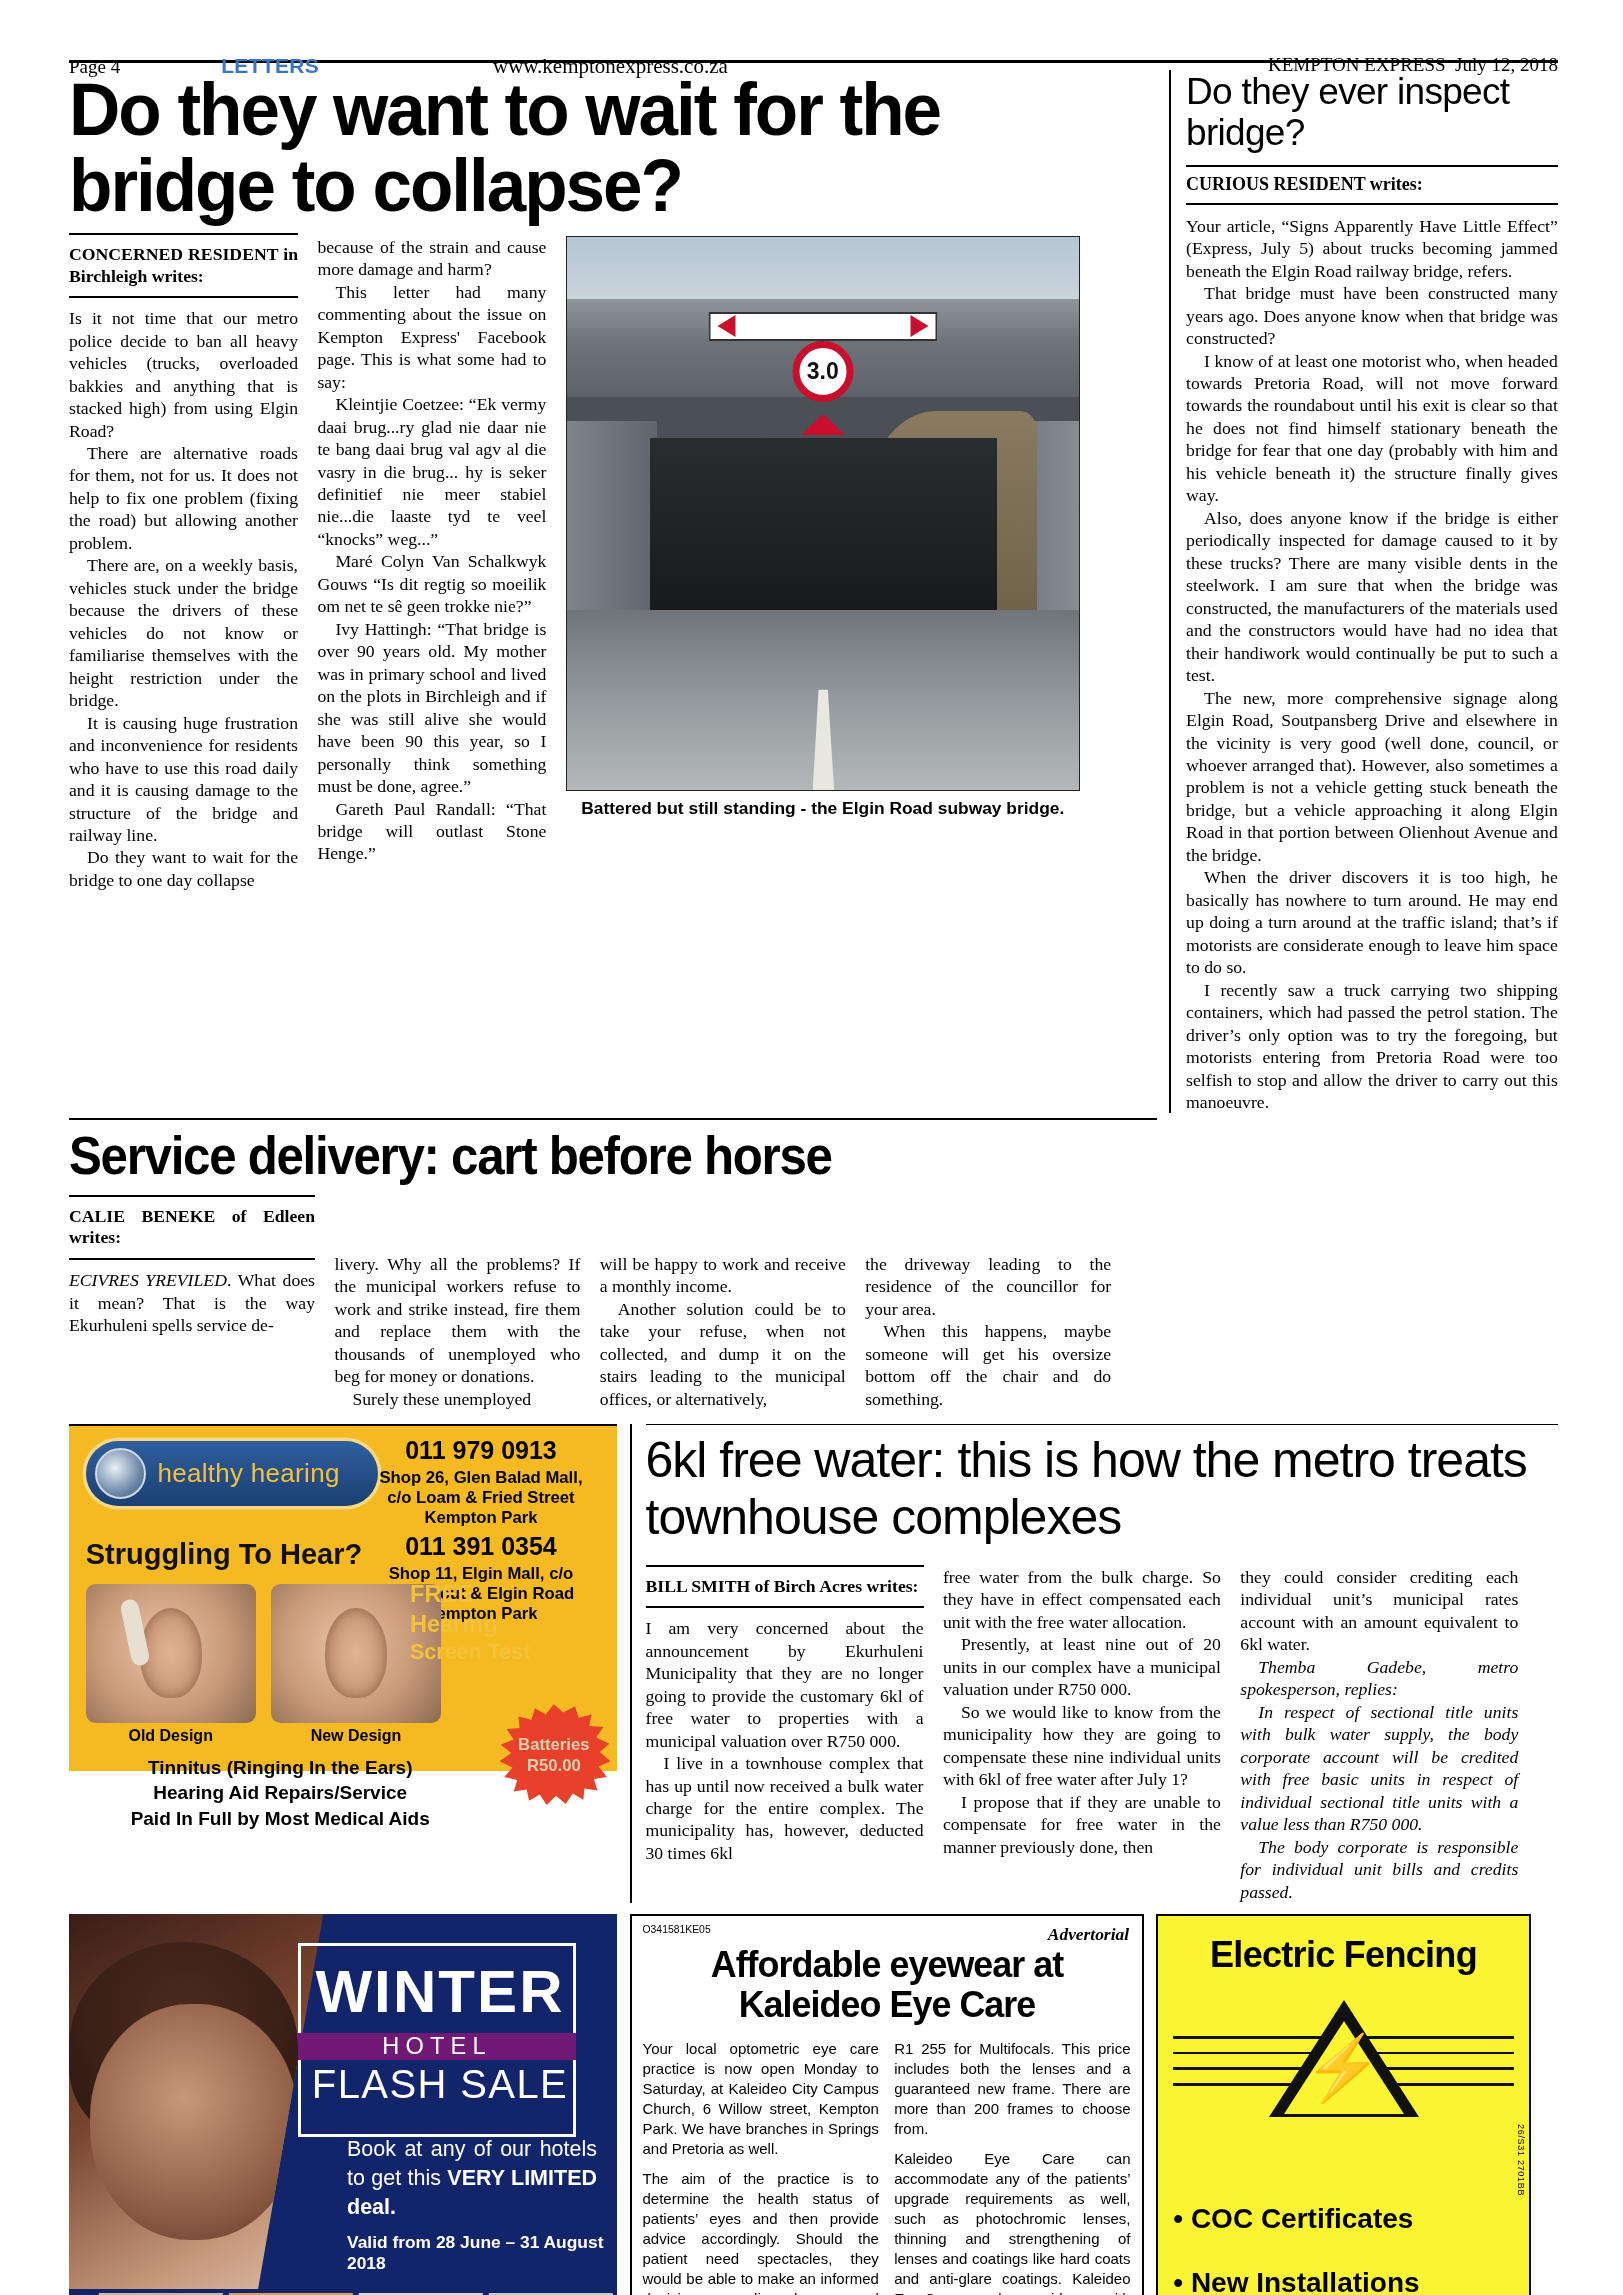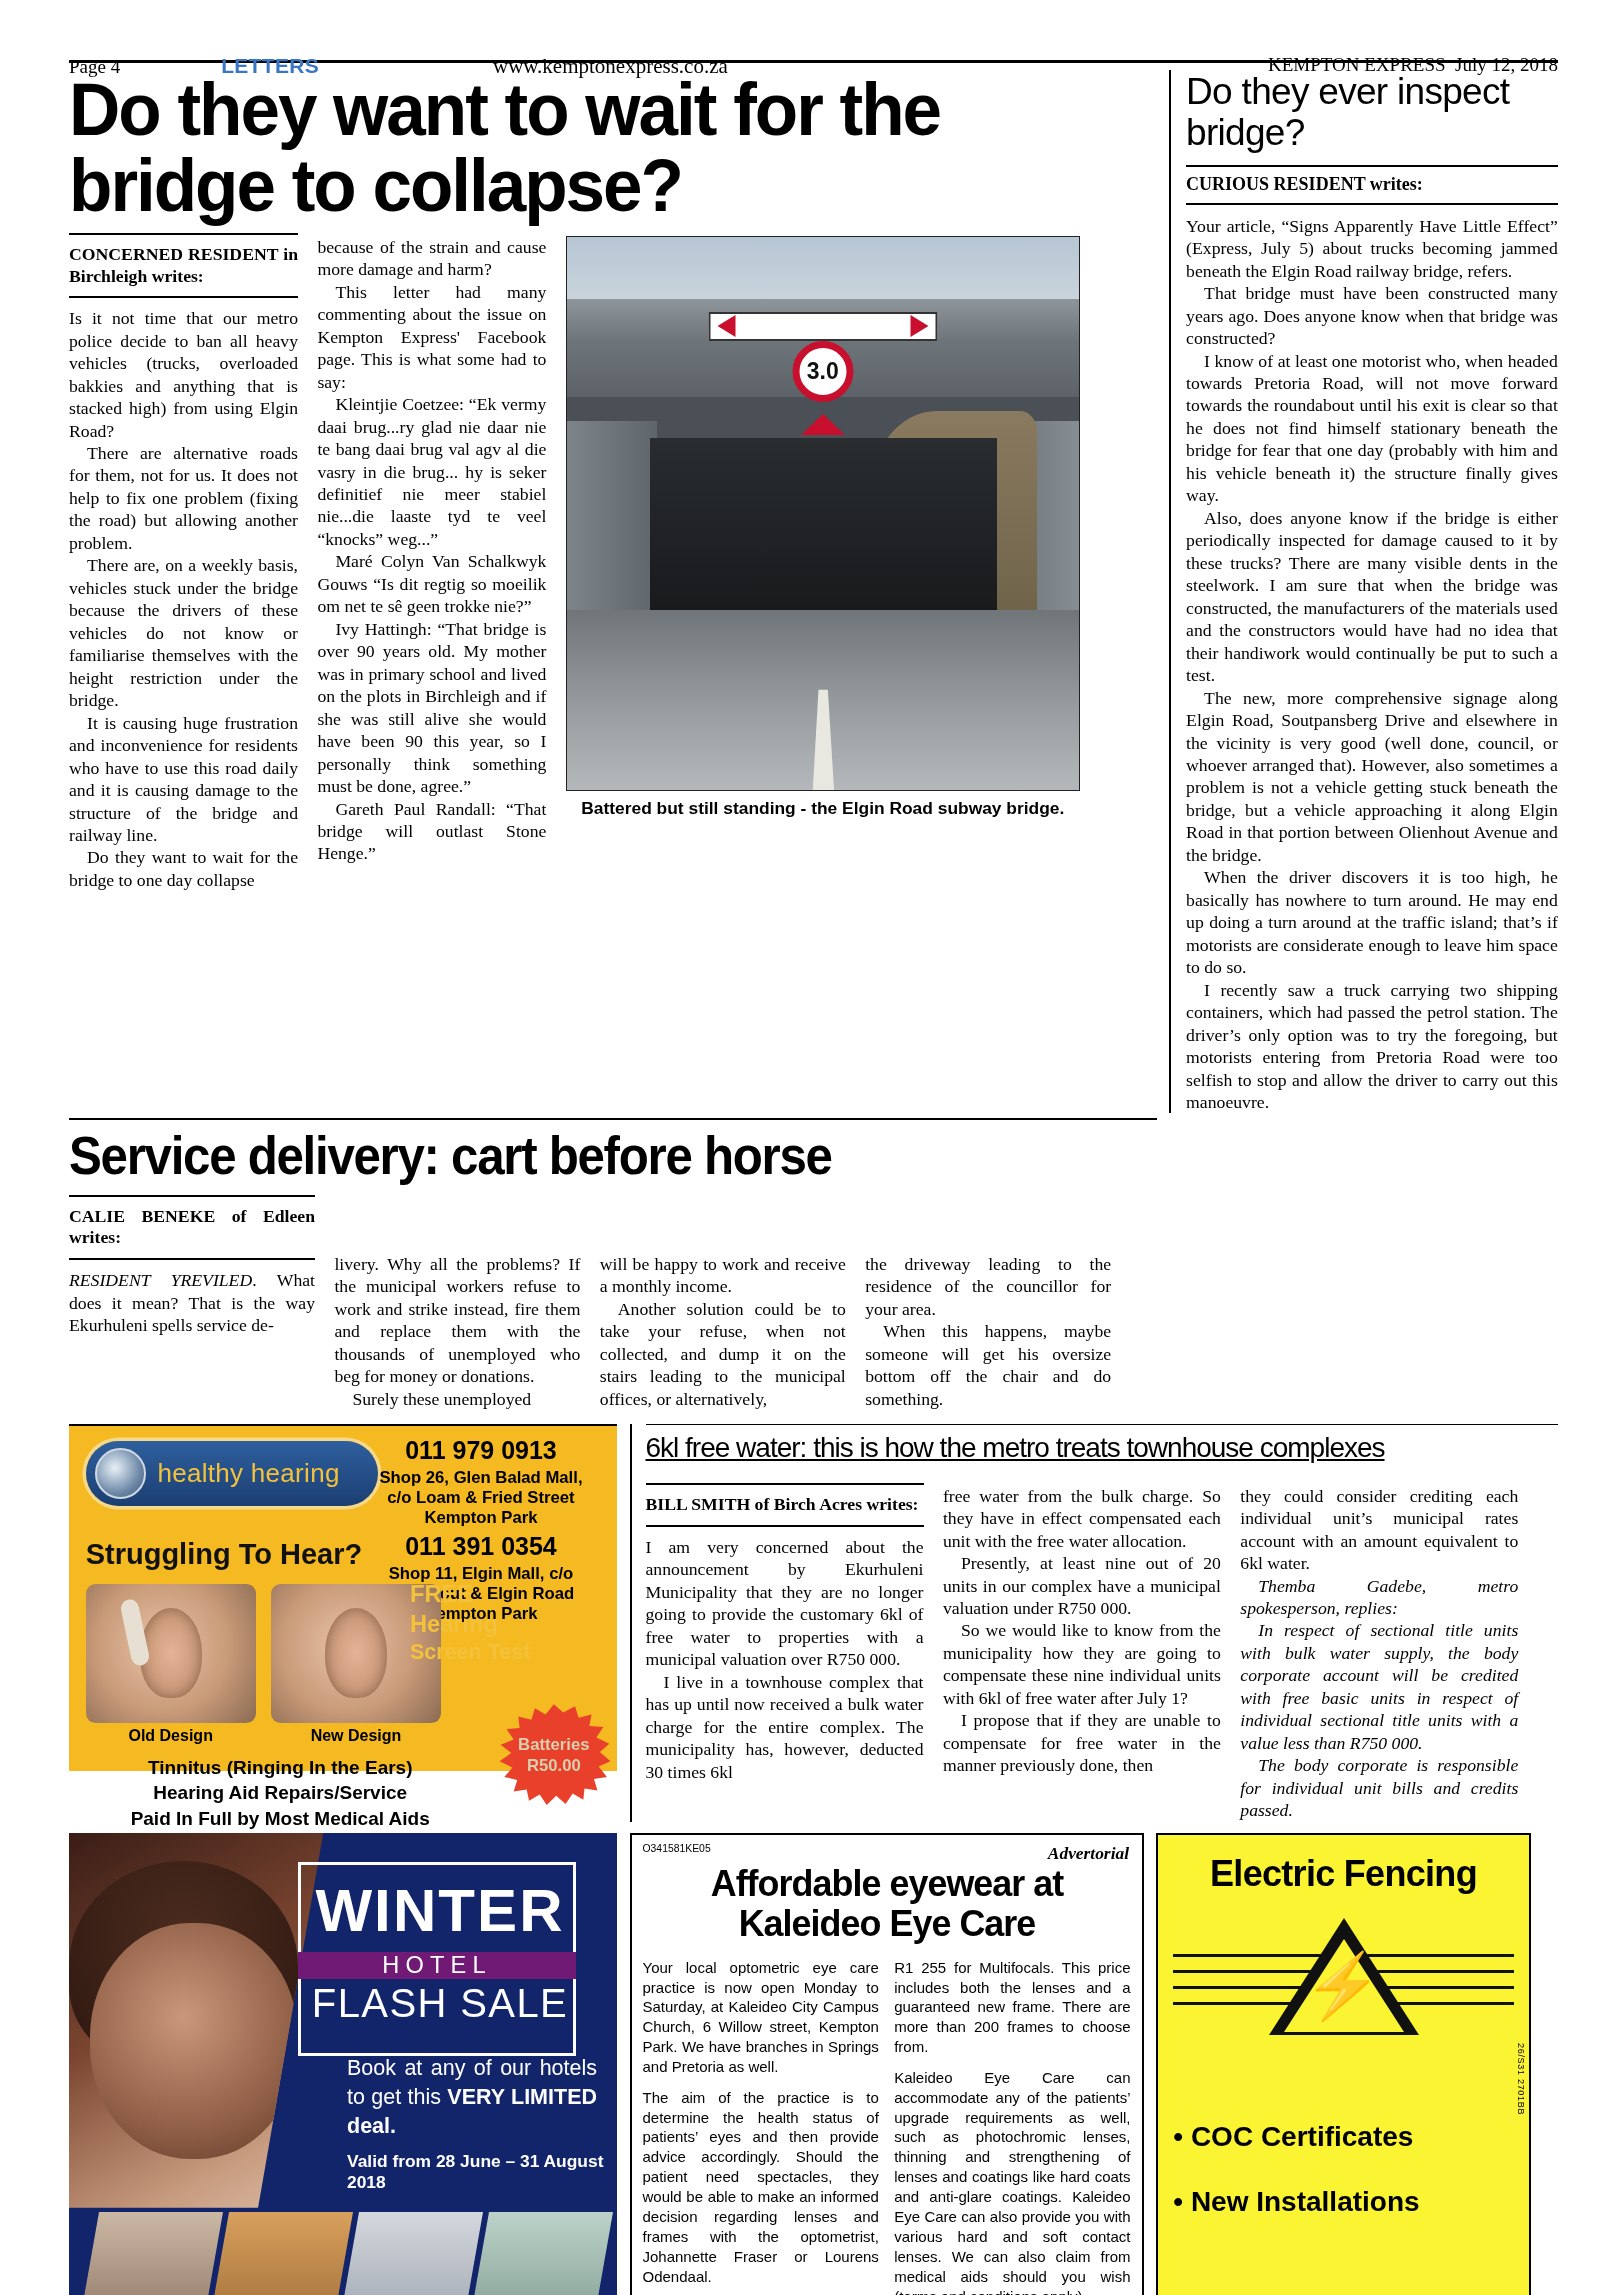--- a/index.html
+++ b/index.html
@@ -41,23 +41,22 @@
     margin-top: 1.4px;
   }
   h1.hl-service {
     font-family: "Liberation Sans", sans-serif;
     font-weight: bold; font-size: 53px; line-height: 1.0;
     letter-spacing: -1.4px; transform: scaleX(0.93); transform-origin: left center;
     padding: 9.7px 0 12.5px 0;
   }
   h1.hl-water {
     font-family: "Liberation Sans", sans-serif;
-    font-weight: normal; font-size: 28px; line-height: 1.13; letter-spacing: -1px;
+    font-weight: normal; font-size: 50px; line-height: 1.13; letter-spacing: -1px;
     padding: 7px 0 4.2px 0;
-    text-decoration: underline;
   }
 
   
   .colwrap { display: flex; margin-top: 9.7px; }
   .col { font-size: 17.7px; line-height: 1.27; text-align: justify; hyphens: auto; }
   .col p { text-indent: 18px; }
   .col p.first { text-indent: 0; }
   .byline {
     font-weight: bold; font-size: 17.7px; line-height: 1.22;
     border-top: 2.1px solid #000; border-bottom: 2.1px solid #000;
@@ -283,21 +282,21 @@
       </div>
     </div>
   </div>
 
   <div style="width:1088px; margin-top:4.2px;">
     <div class="rule-med"></div>
     <h1 class="hl-service">Service delivery: cart before horse</h1>
     <div style="display:flex;">
       <div class="col" style="width:246px;">
         <div class="byline">CALIE BENEKE of Edleen writes:</div>
-        <p class="first"><em class="ital">RESIDENT YREVILED</em><span>. What does it mean? That is the way Ekurhuleni spells service de-</span></p>
+        <p class="first"><em class="ital">ECIVRES YREVILED</em><span>. What does it mean? That is the way Ekurhuleni spells service de-</span></p>
       </div>
       <div class="col" style="width:246px; margin-left:19.4px; padding-top:58px;">
         <p class="first">livery. Why all the problems? If the municipal workers refuse to work and strike instead, fire them and replace them with the thousands of unemployed who beg for money or donations.</p>
         <p>Surely these unemployed</p>
       </div>
       <div class="col" style="width:246px; margin-left:19.4px; padding-top:58px;">
         <p class="first">will be happy to work and receive a monthly income.</p>
         <p>Another solution could be to take your refuse, when not collected, and dump it on the stairs leading to the municipal offices, or alternatively,</p>
       </div>
       <div class="col" style="width:246px; margin-left:19.4px; padding-top:58px;">

